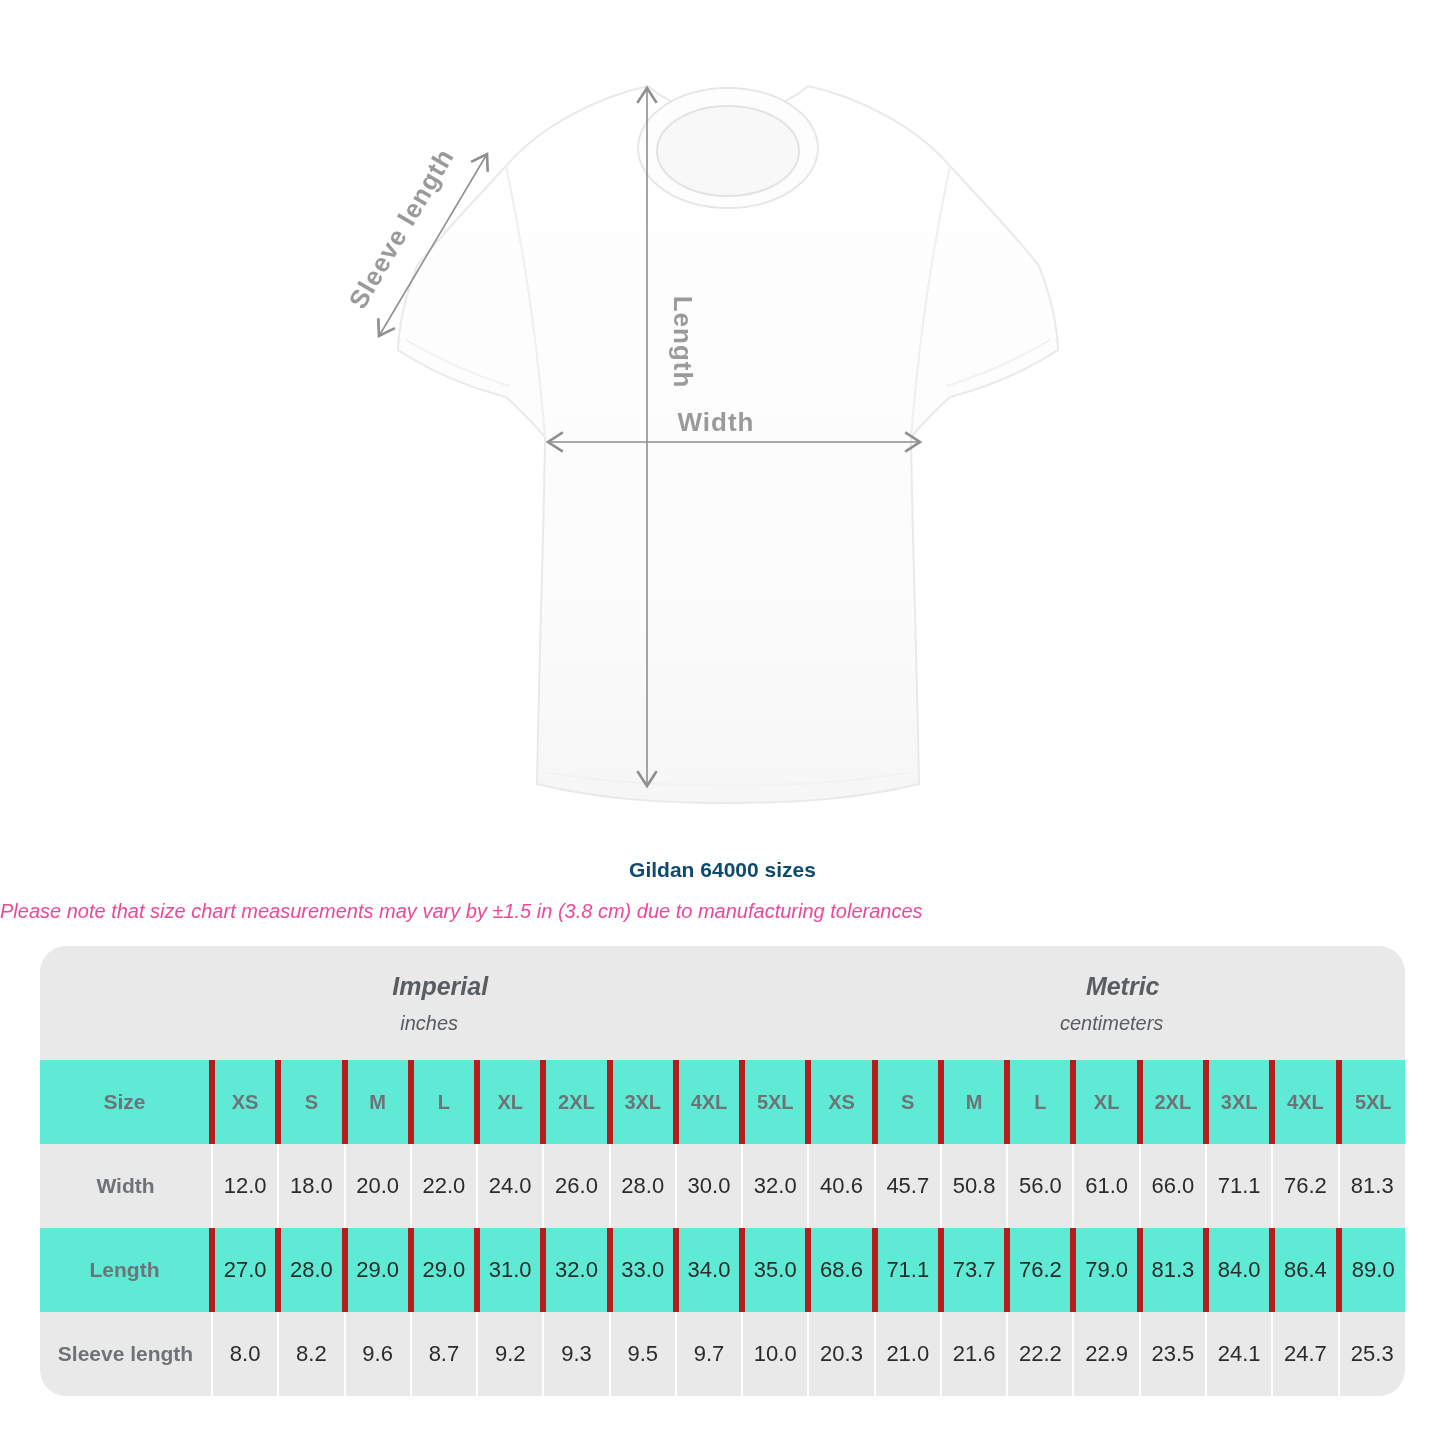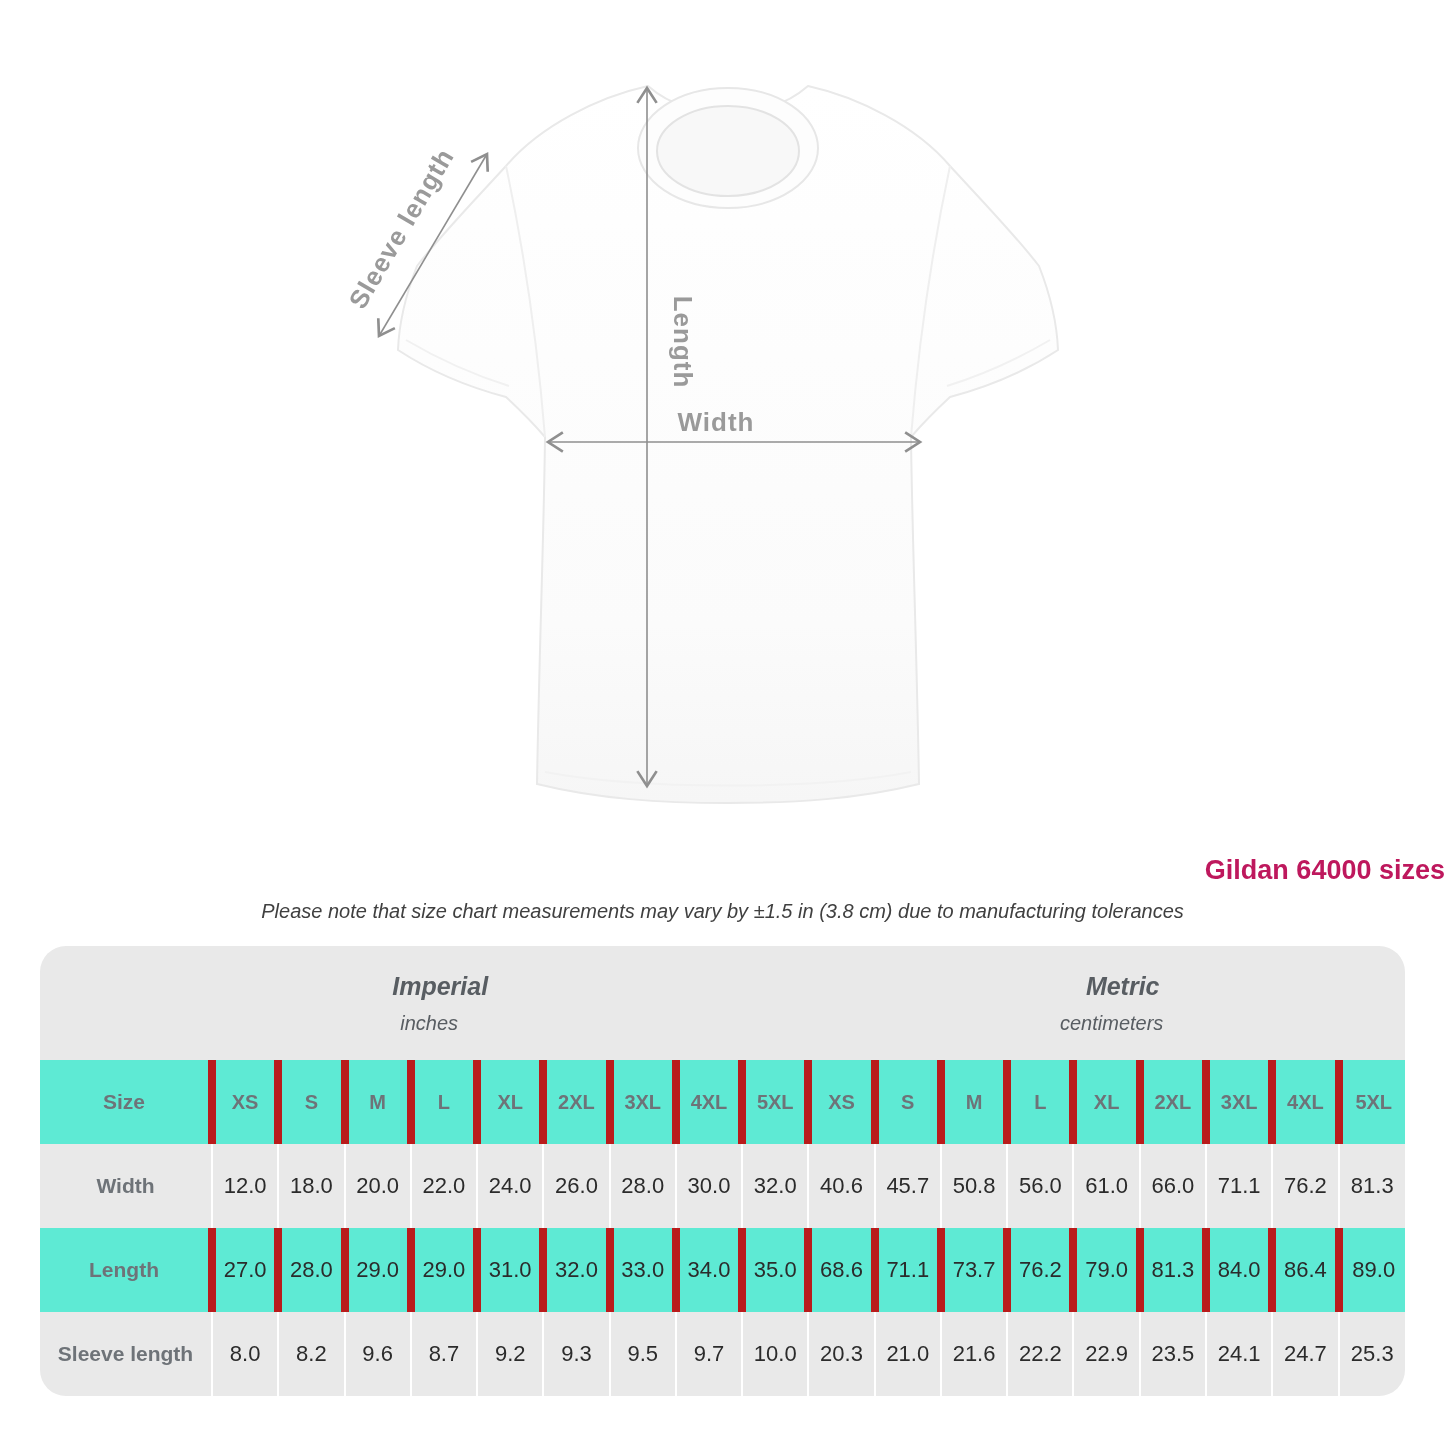--- a/index.html
+++ b/index.html
@@ -24,33 +24,33 @@
   .measure-label {
     font-family: "Liberation Sans", sans-serif;
     font-size: 26px;
     font-weight: bold;
     fill: #9a9a9a;
     letter-spacing: 1px;
   }
   
   .title {
     margin: 20px 0 0 0;
-    text-align: right;
-    font-size: 27px;
+    text-align: center;
+    font-size: 21px;
     line-height: 40px;
     font-weight: bold;
-    color: #be185d;
+    color: #0c4a6e;
   }
   .subtitle {
     margin: 8px 0 0 0;
-    text-align: center;
+    text-align: left;
     font-size: 20px;
     line-height: 26px;
     font-style: italic;
-    color: #404040;
+    color: #ec4899;
   }
   
   .table-card {
     width: 1365px;
     margin: 22px auto 0 auto;
     border-radius: 26px;
     overflow: hidden;
   }
   table.size-table {
     width: 100%;
@@ -97,21 +97,21 @@
     font-weight: bold;
     color: #6e7378;
   }
   .val {
     font-size: 22px;
     font-weight: normal;
     color: #2b2b2b;
   }
   tr.white .c { background: #5eead4; }
   tr.gray .c  { background: #e9e9e9; }
-  tr.white .c + .c { border-left: 8px solid #b91c1c; margin-top: 34px; }
+  tr.white .c + .c { border-left: 6px solid #b91c1c; margin-top: 34px; }
   tr.gray  .c + .c { border-left: 2px solid #ffffff; }
   tr.white .after-label { border-left-width: 4px; }
   tr.gray  .after-label { border-left-width: 4px; }
   tr.white .metric-start { border-left-width: 5px; }
   tr.gray  .metric-start { border-left-width: 5px; }
 </style>
 </head>
 <body>
 
 <div id="page">

